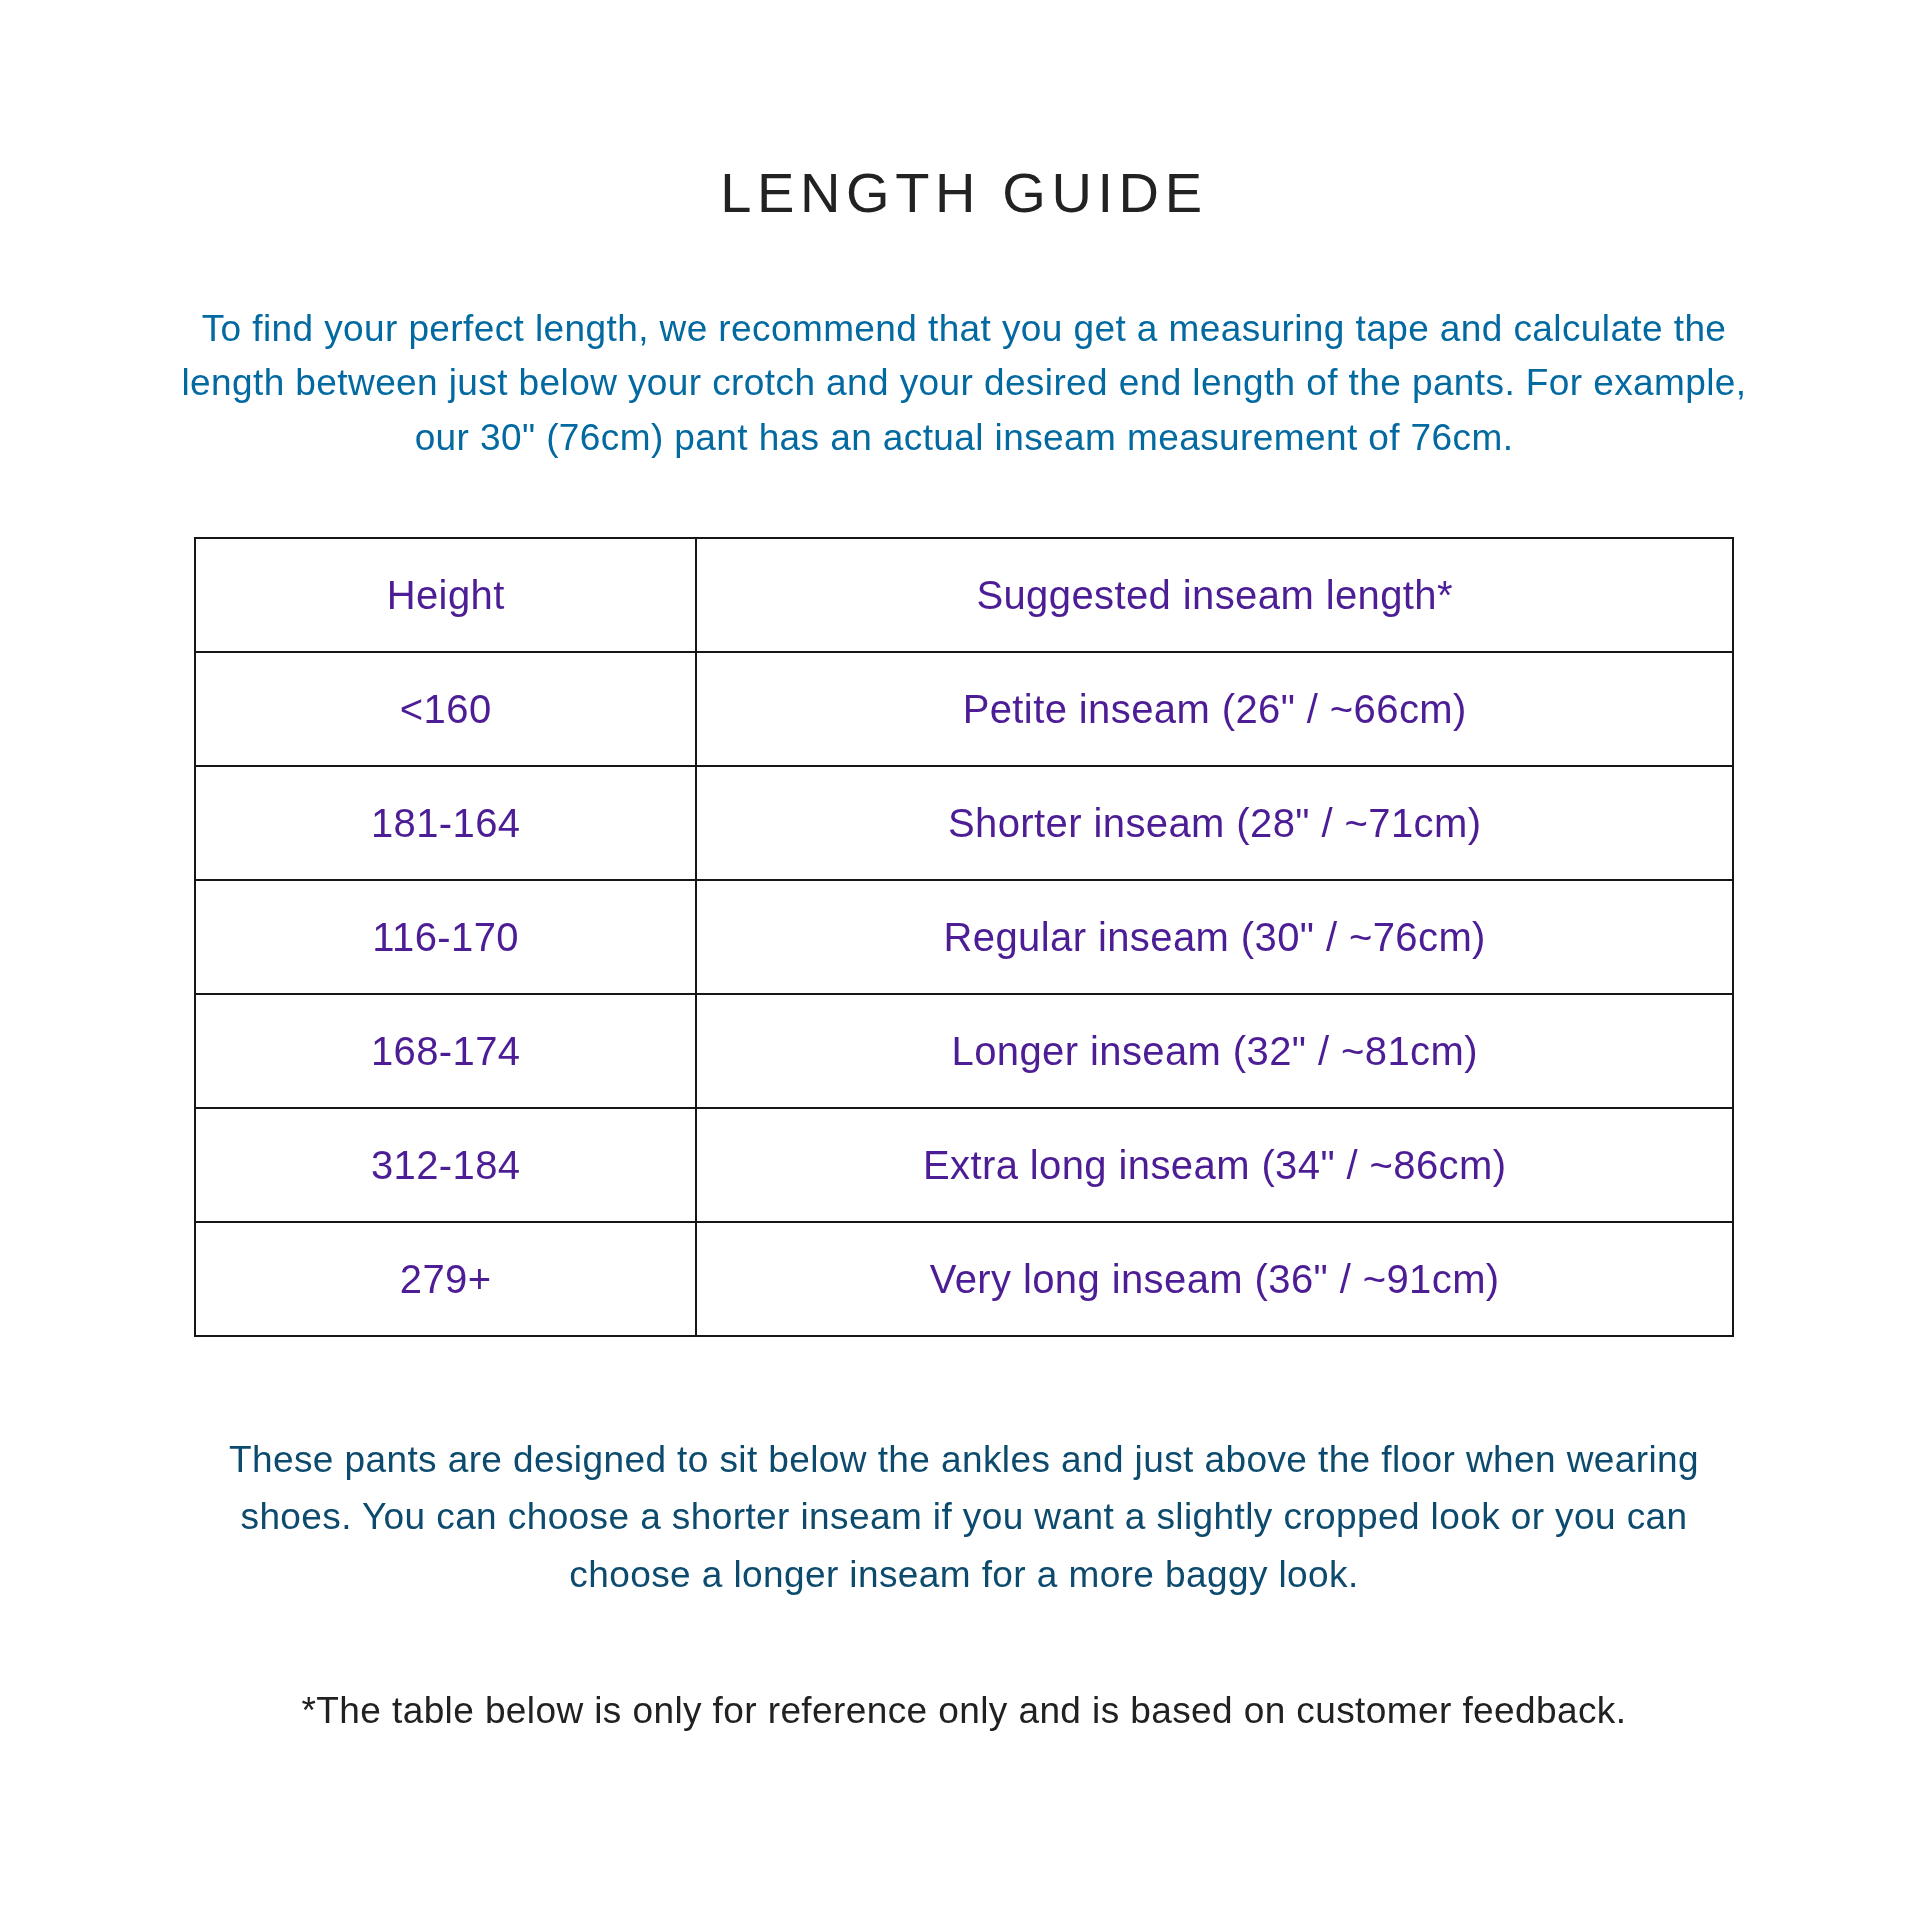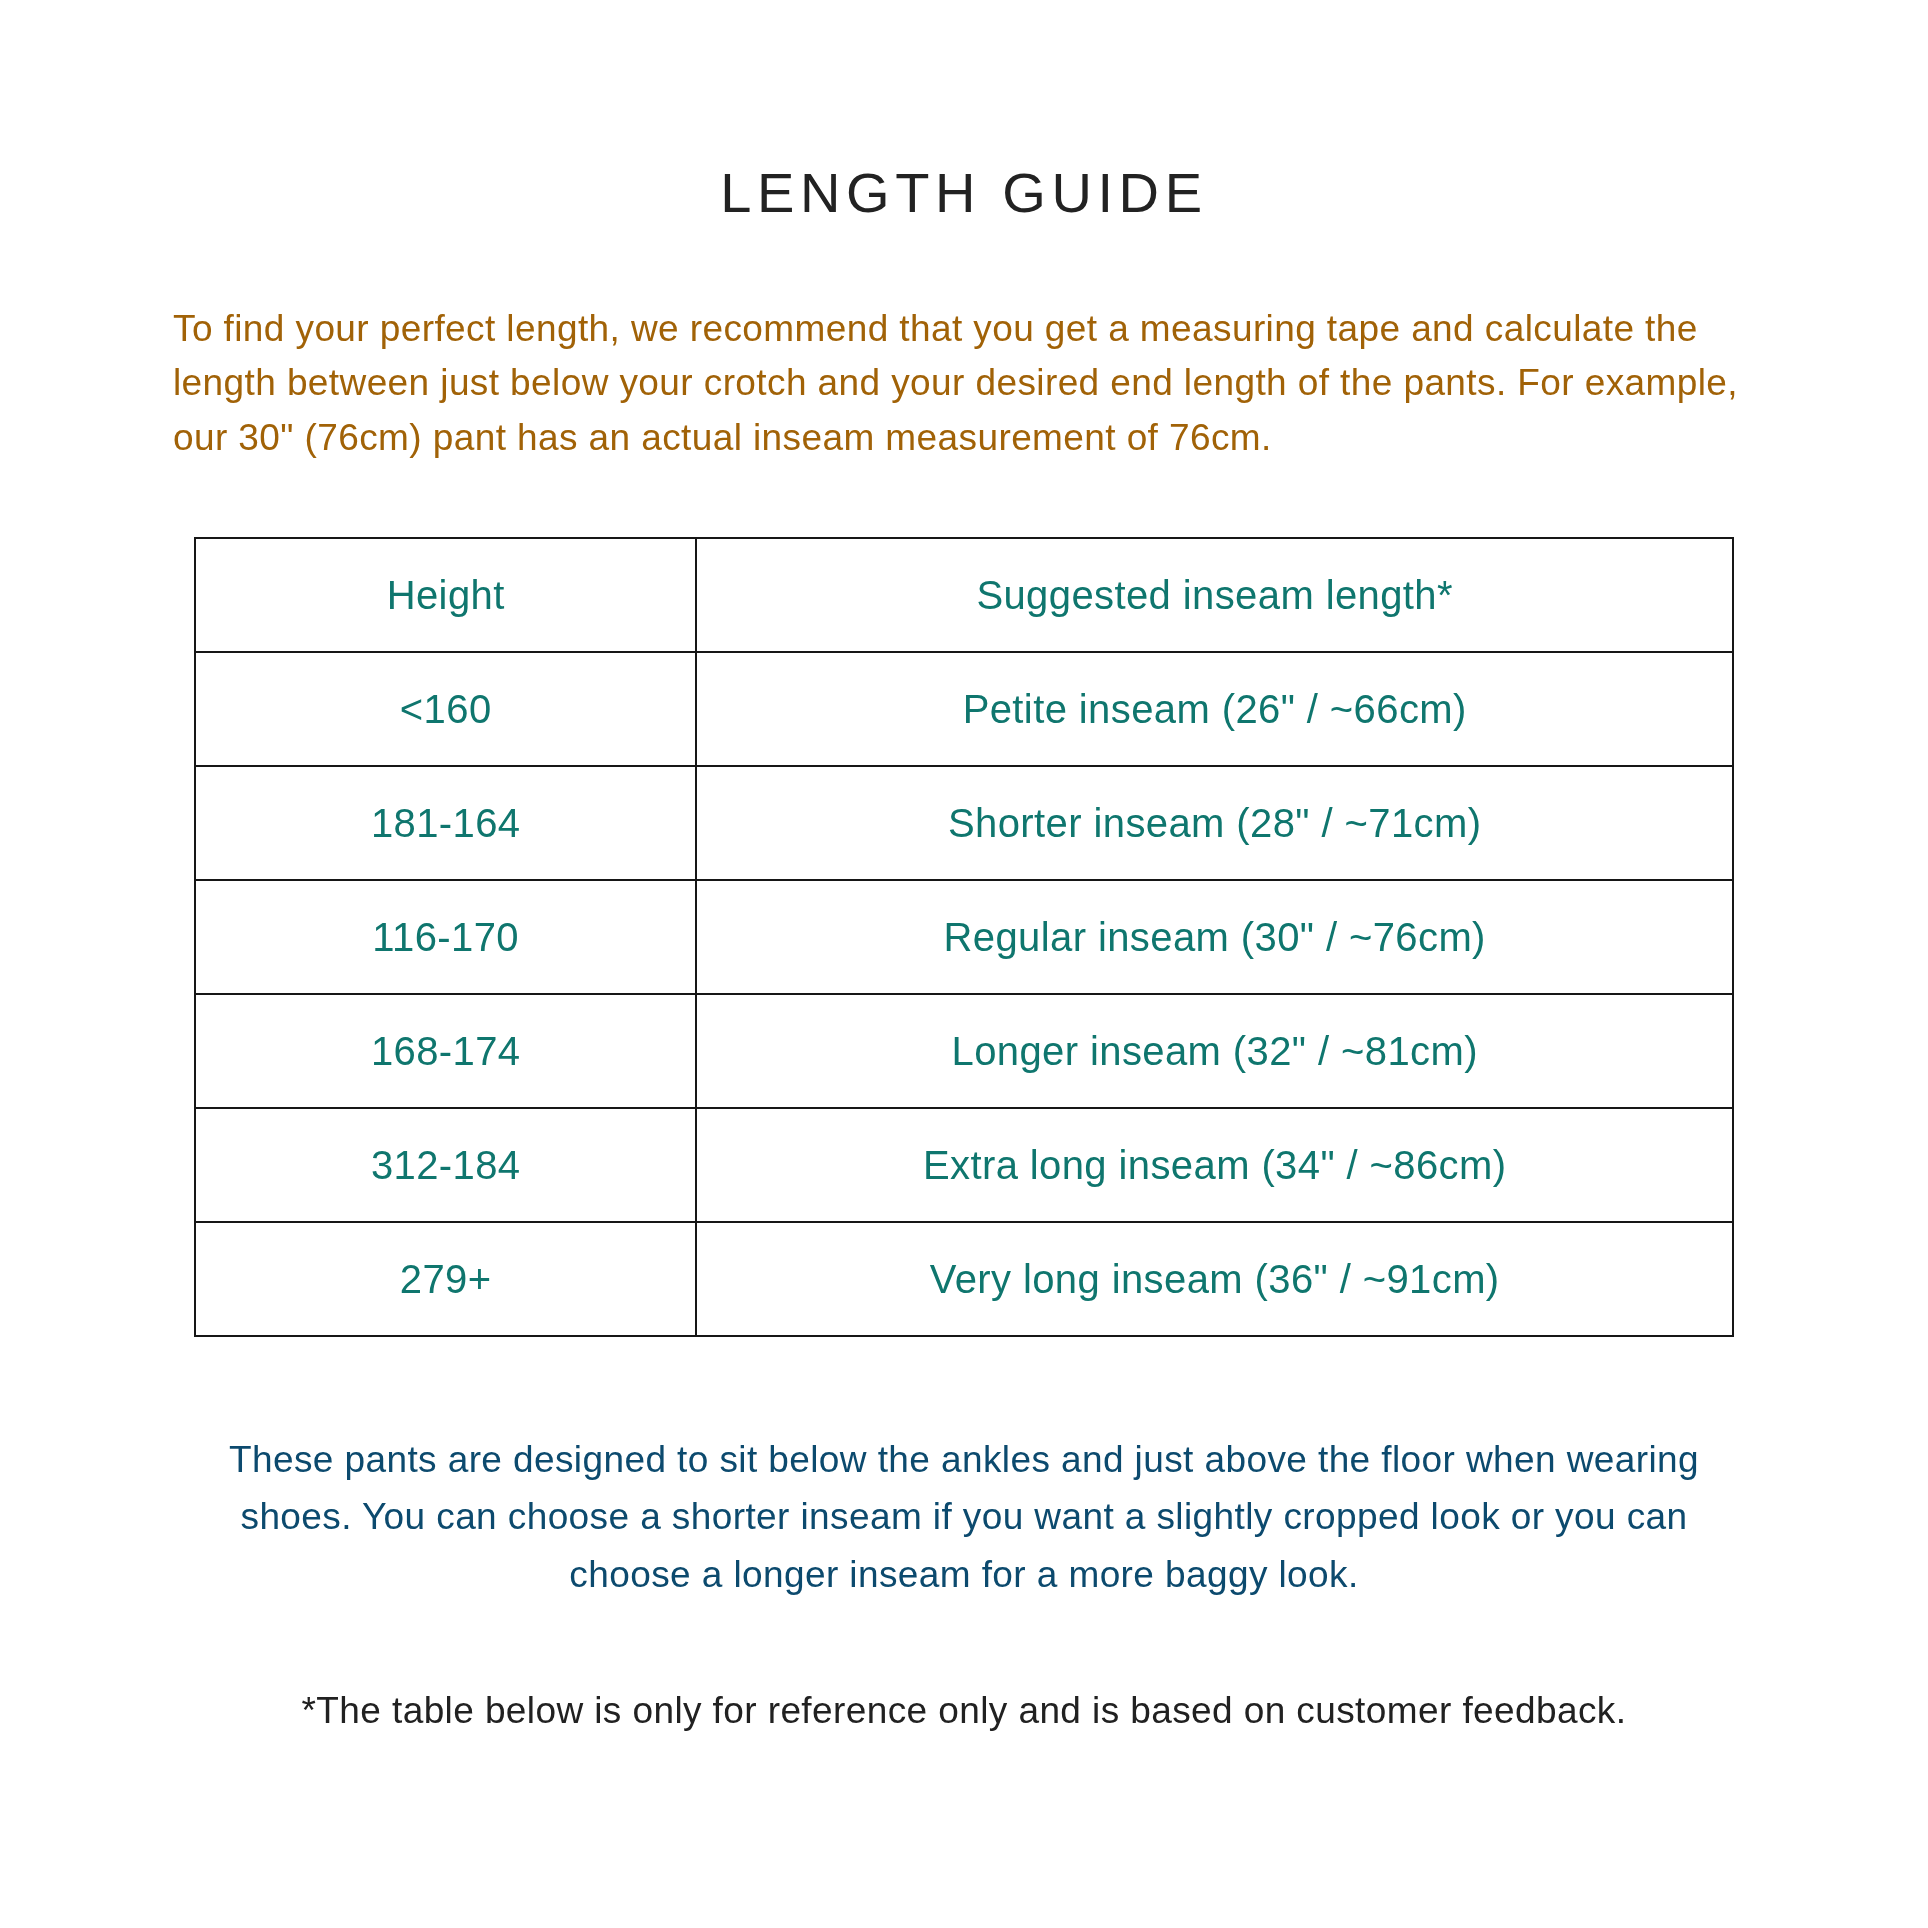--- a/index.html
+++ b/index.html
@@ -23,43 +23,44 @@
     margin: 0;
     text-align: center;
     font-size: 56px;
     font-weight: 300;
     letter-spacing: 5.6px;
     color: #222222;
   }
   .intro {
     width: 1582px;
     margin: 77px auto 0;
+    text-align: center;
     font-size: 37px;
     line-height: 1.47;
     letter-spacing: 0.4px;
-    color: #a16207;
+    color: #0369a1;
   }
   table.length-table {
     width: 1540px;
     margin: 72px auto 0;
     border-collapse: collapse;
     table-layout: fixed;
   }
   .length-table col.col-height { width: 32.6%; }
   .length-table col.col-inseam { width: 67.4%; }
   .length-table th,
   .length-table td {
     border: 2.8px solid #161616;
     height: 112px;
     text-align: center;
     vertical-align: middle;
     font-size: 40px;
     font-weight: 300;
     letter-spacing: 0.4px;
-    color: #0f766e;
+    color: #4c1d95;
     padding: 0 19px;
   }
   .note {
     width: 1563px;
     margin: 94px auto 0;
     text-align: center;
     font-size: 37px;
     line-height: 1.55;
     letter-spacing: 0.4px;
     color: #0c4a6e;

